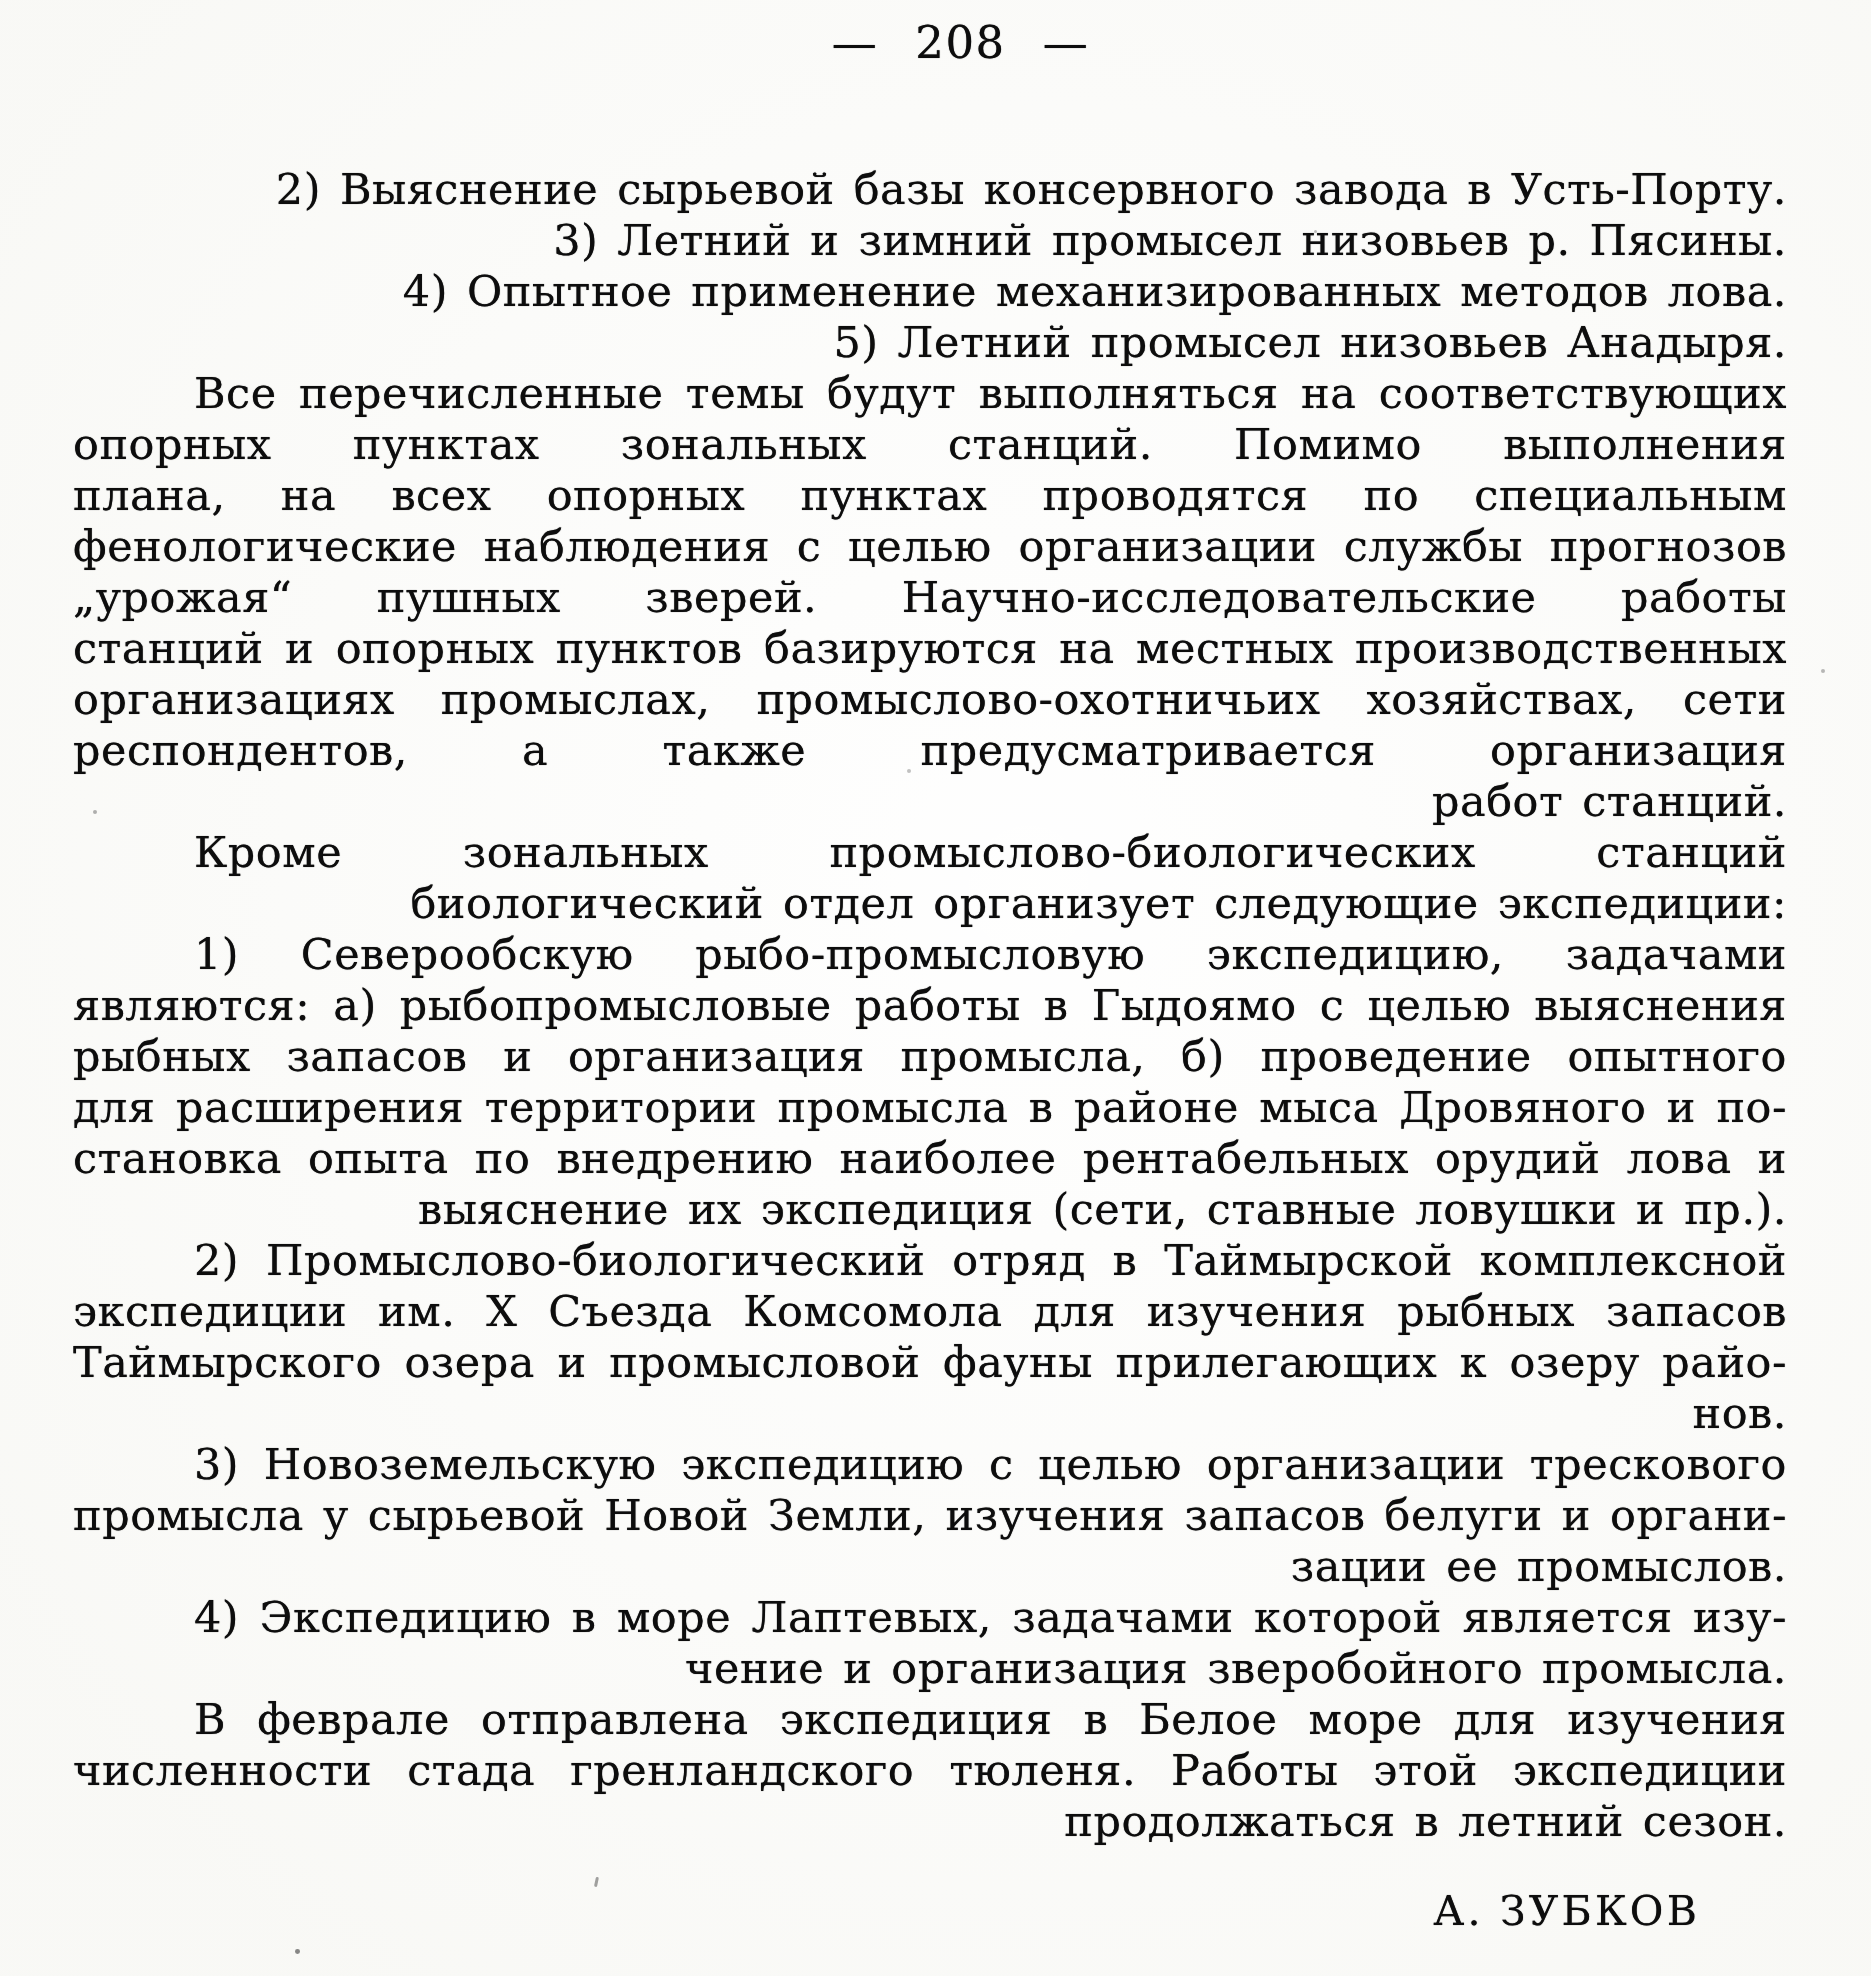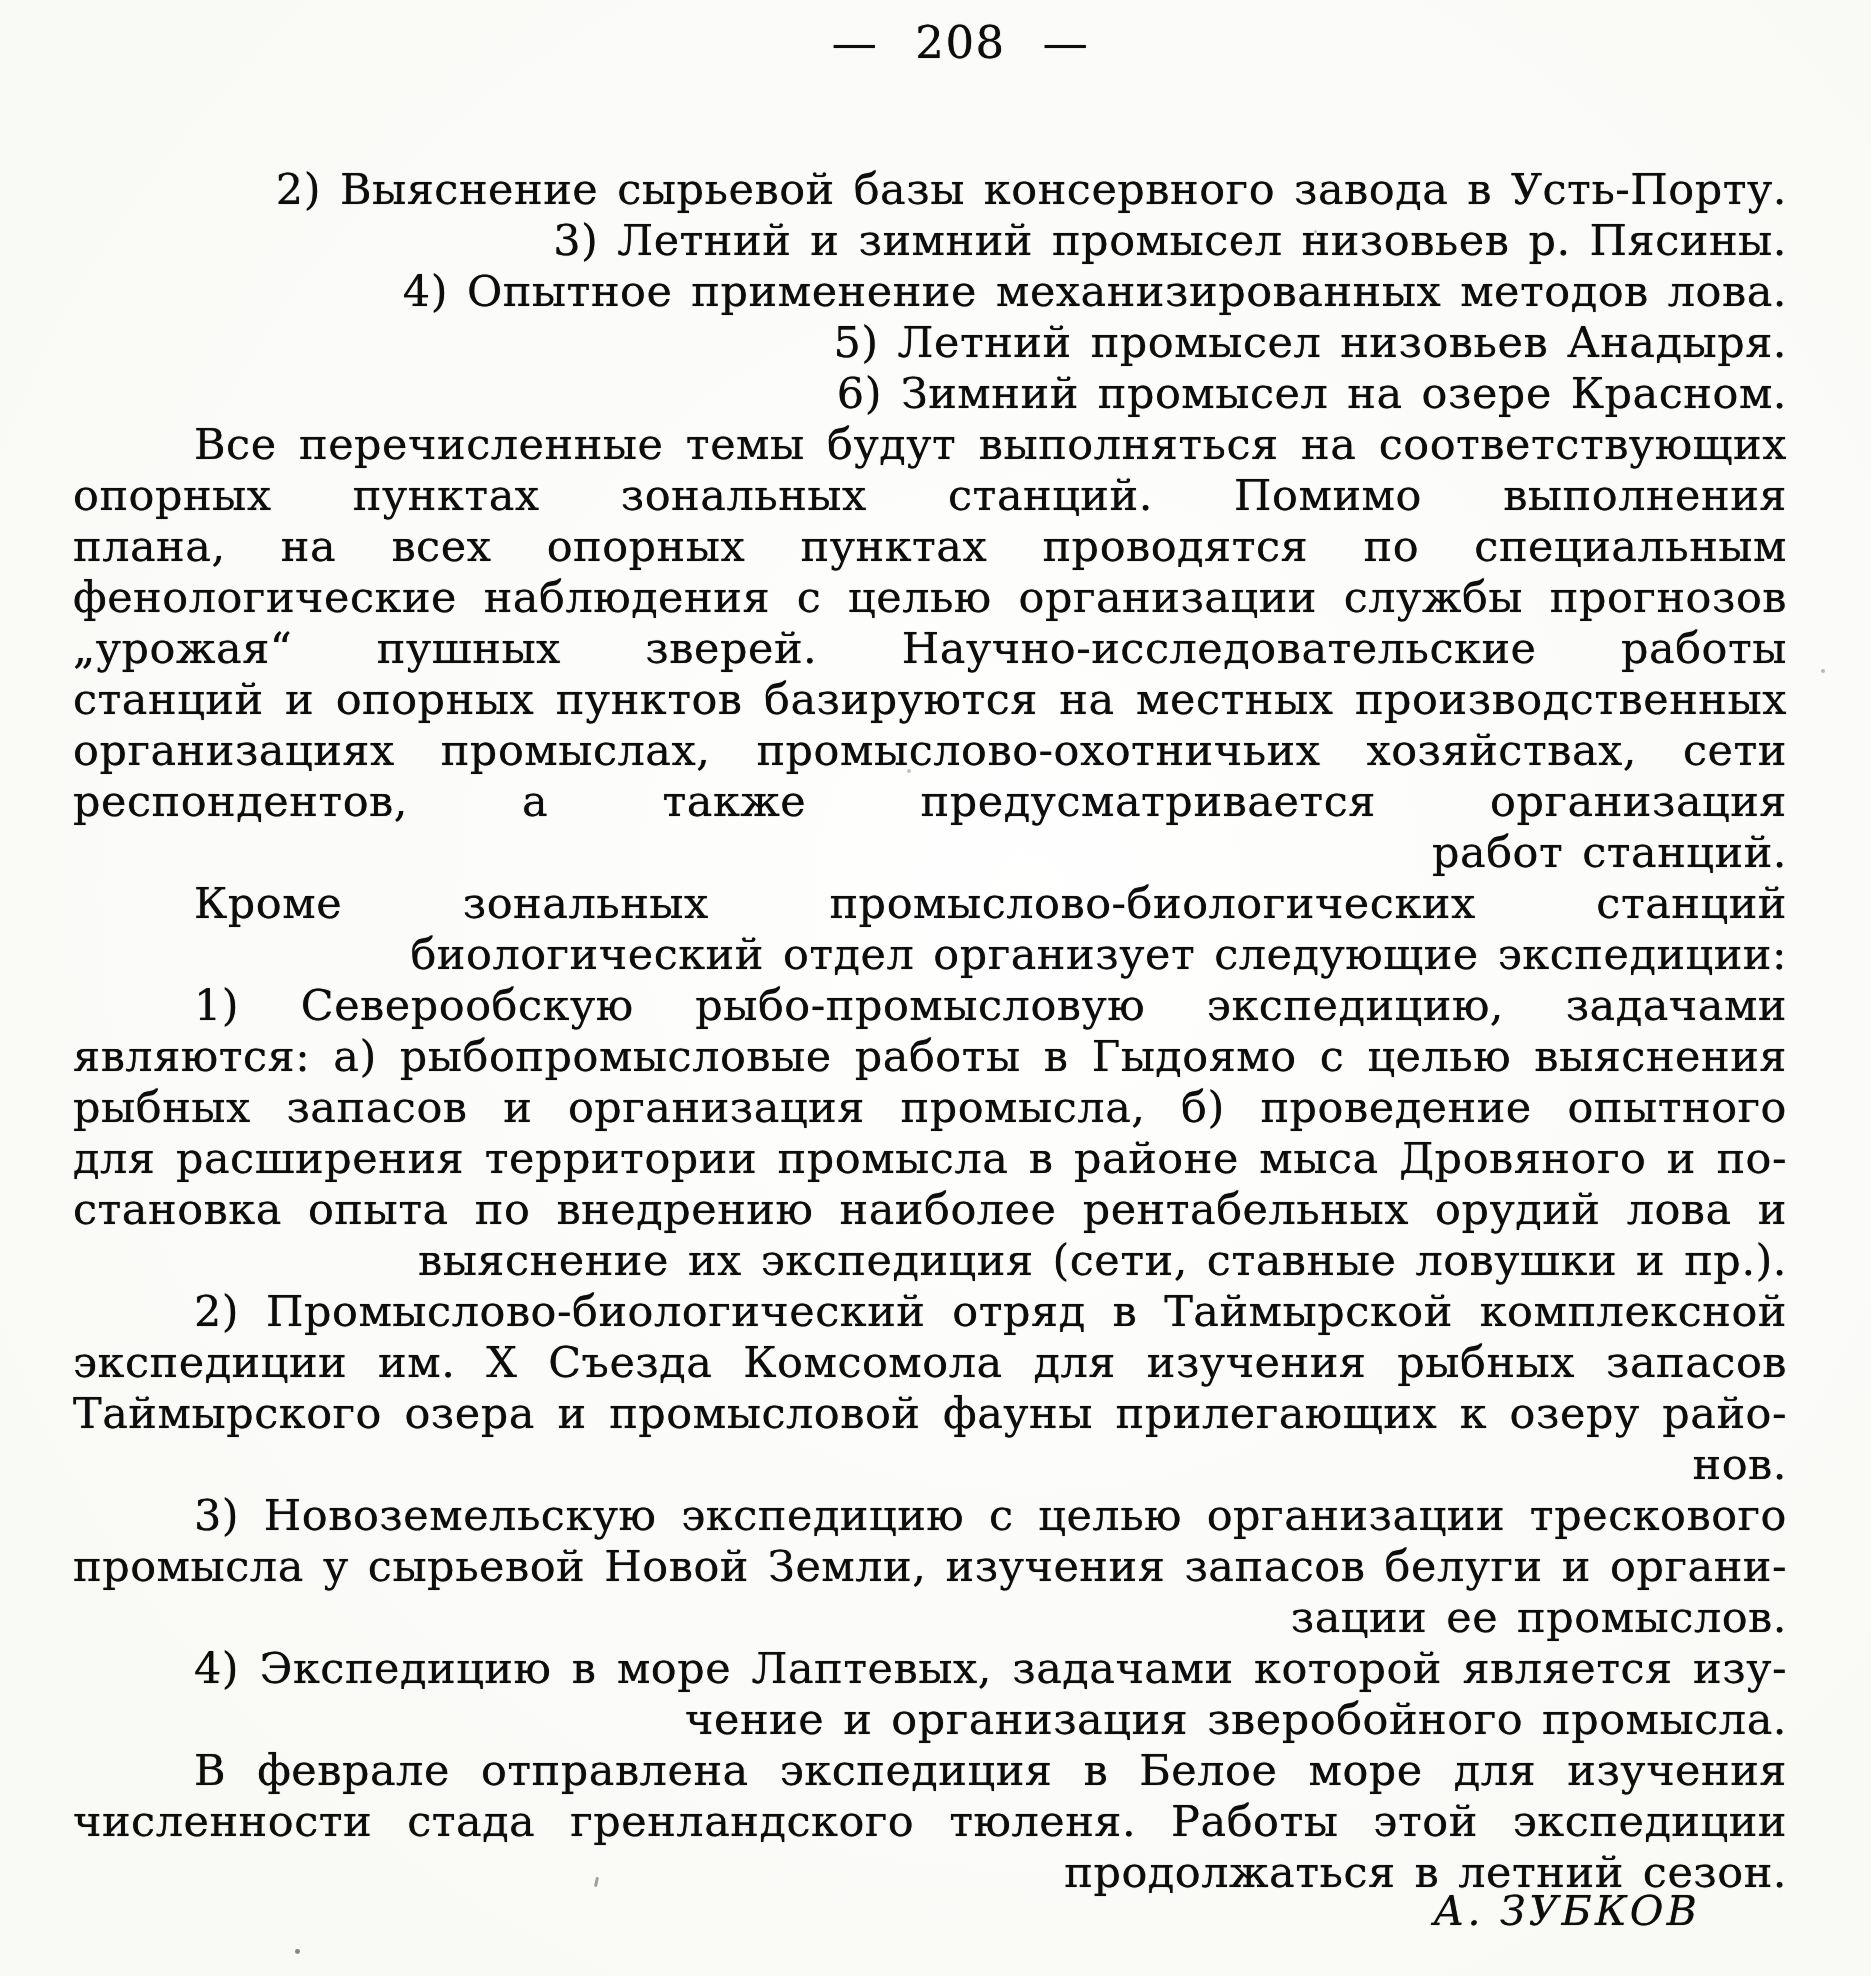--- a/index.html
+++ b/index.html
@@ -59,21 +59,20 @@
     overflow: hidden;
   }
 
   .signature {
     position: absolute;
     top: 1887px;
     left: 1413px;
     width: 287px;
     font-size: 41px;
     line-height: 48px;
-    font-style: italic;
     letter-spacing: 3.2px;
     text-align: right;
     text-shadow: 0 0 0.8px rgba(10,10,10,0.8);
   }
 
   .speck {
     position: absolute;
     background: rgba(40,40,40,0.55);
     border-radius: 50%;
   }
@@ -87,21 +86,20 @@
 </head>
 <body>
 
 <div class="page-number">— 208 —</div>
 
 <div class="text-block">
     <div class="line first">2) Выяснение сырьевой базы консервного завода в Усть-Порту.</div>
     <div class="line first">3) Летний и зимний промысел низовьев р. Пясины.</div>
     <div class="line first">4) Опытное применение механизированных методов лова.</div>
     <div class="line first">5) Летний промысел низовьев Анадыря.</div>
-    <div class="line first">6) Зимний промысел на озере Красном.</div>
     <div class="line first justify">Все перечисленные темы будут выполняться на соответствующих</div>
     <div class="line justify">опорных пунктах зональных станций. Помимо выполнения тематического</div>
     <div class="line justify">плана, на всех опорных пунктах проводятся по специальным программам</div>
     <div class="line justify">фенологические наблюдения с целью организации службы прогнозов</div>
     <div class="line justify">„урожая“ пушных зверей. Научно-исследовательские работы зональных</div>
     <div class="line justify">станций и опорных пунктов базируются на местных производственных</div>
     <div class="line justify">организациях промыслах, промыслово-охотничьих хозяйствах, сети кор-</div>
     <div class="line justify">респондентов, а также предусматривается организация экспедиционных</div>
     <div class="line">работ станций.</div>
     <div class="line first justify">Кроме зональных промыслово-биологических станций Промыслово-</div>

